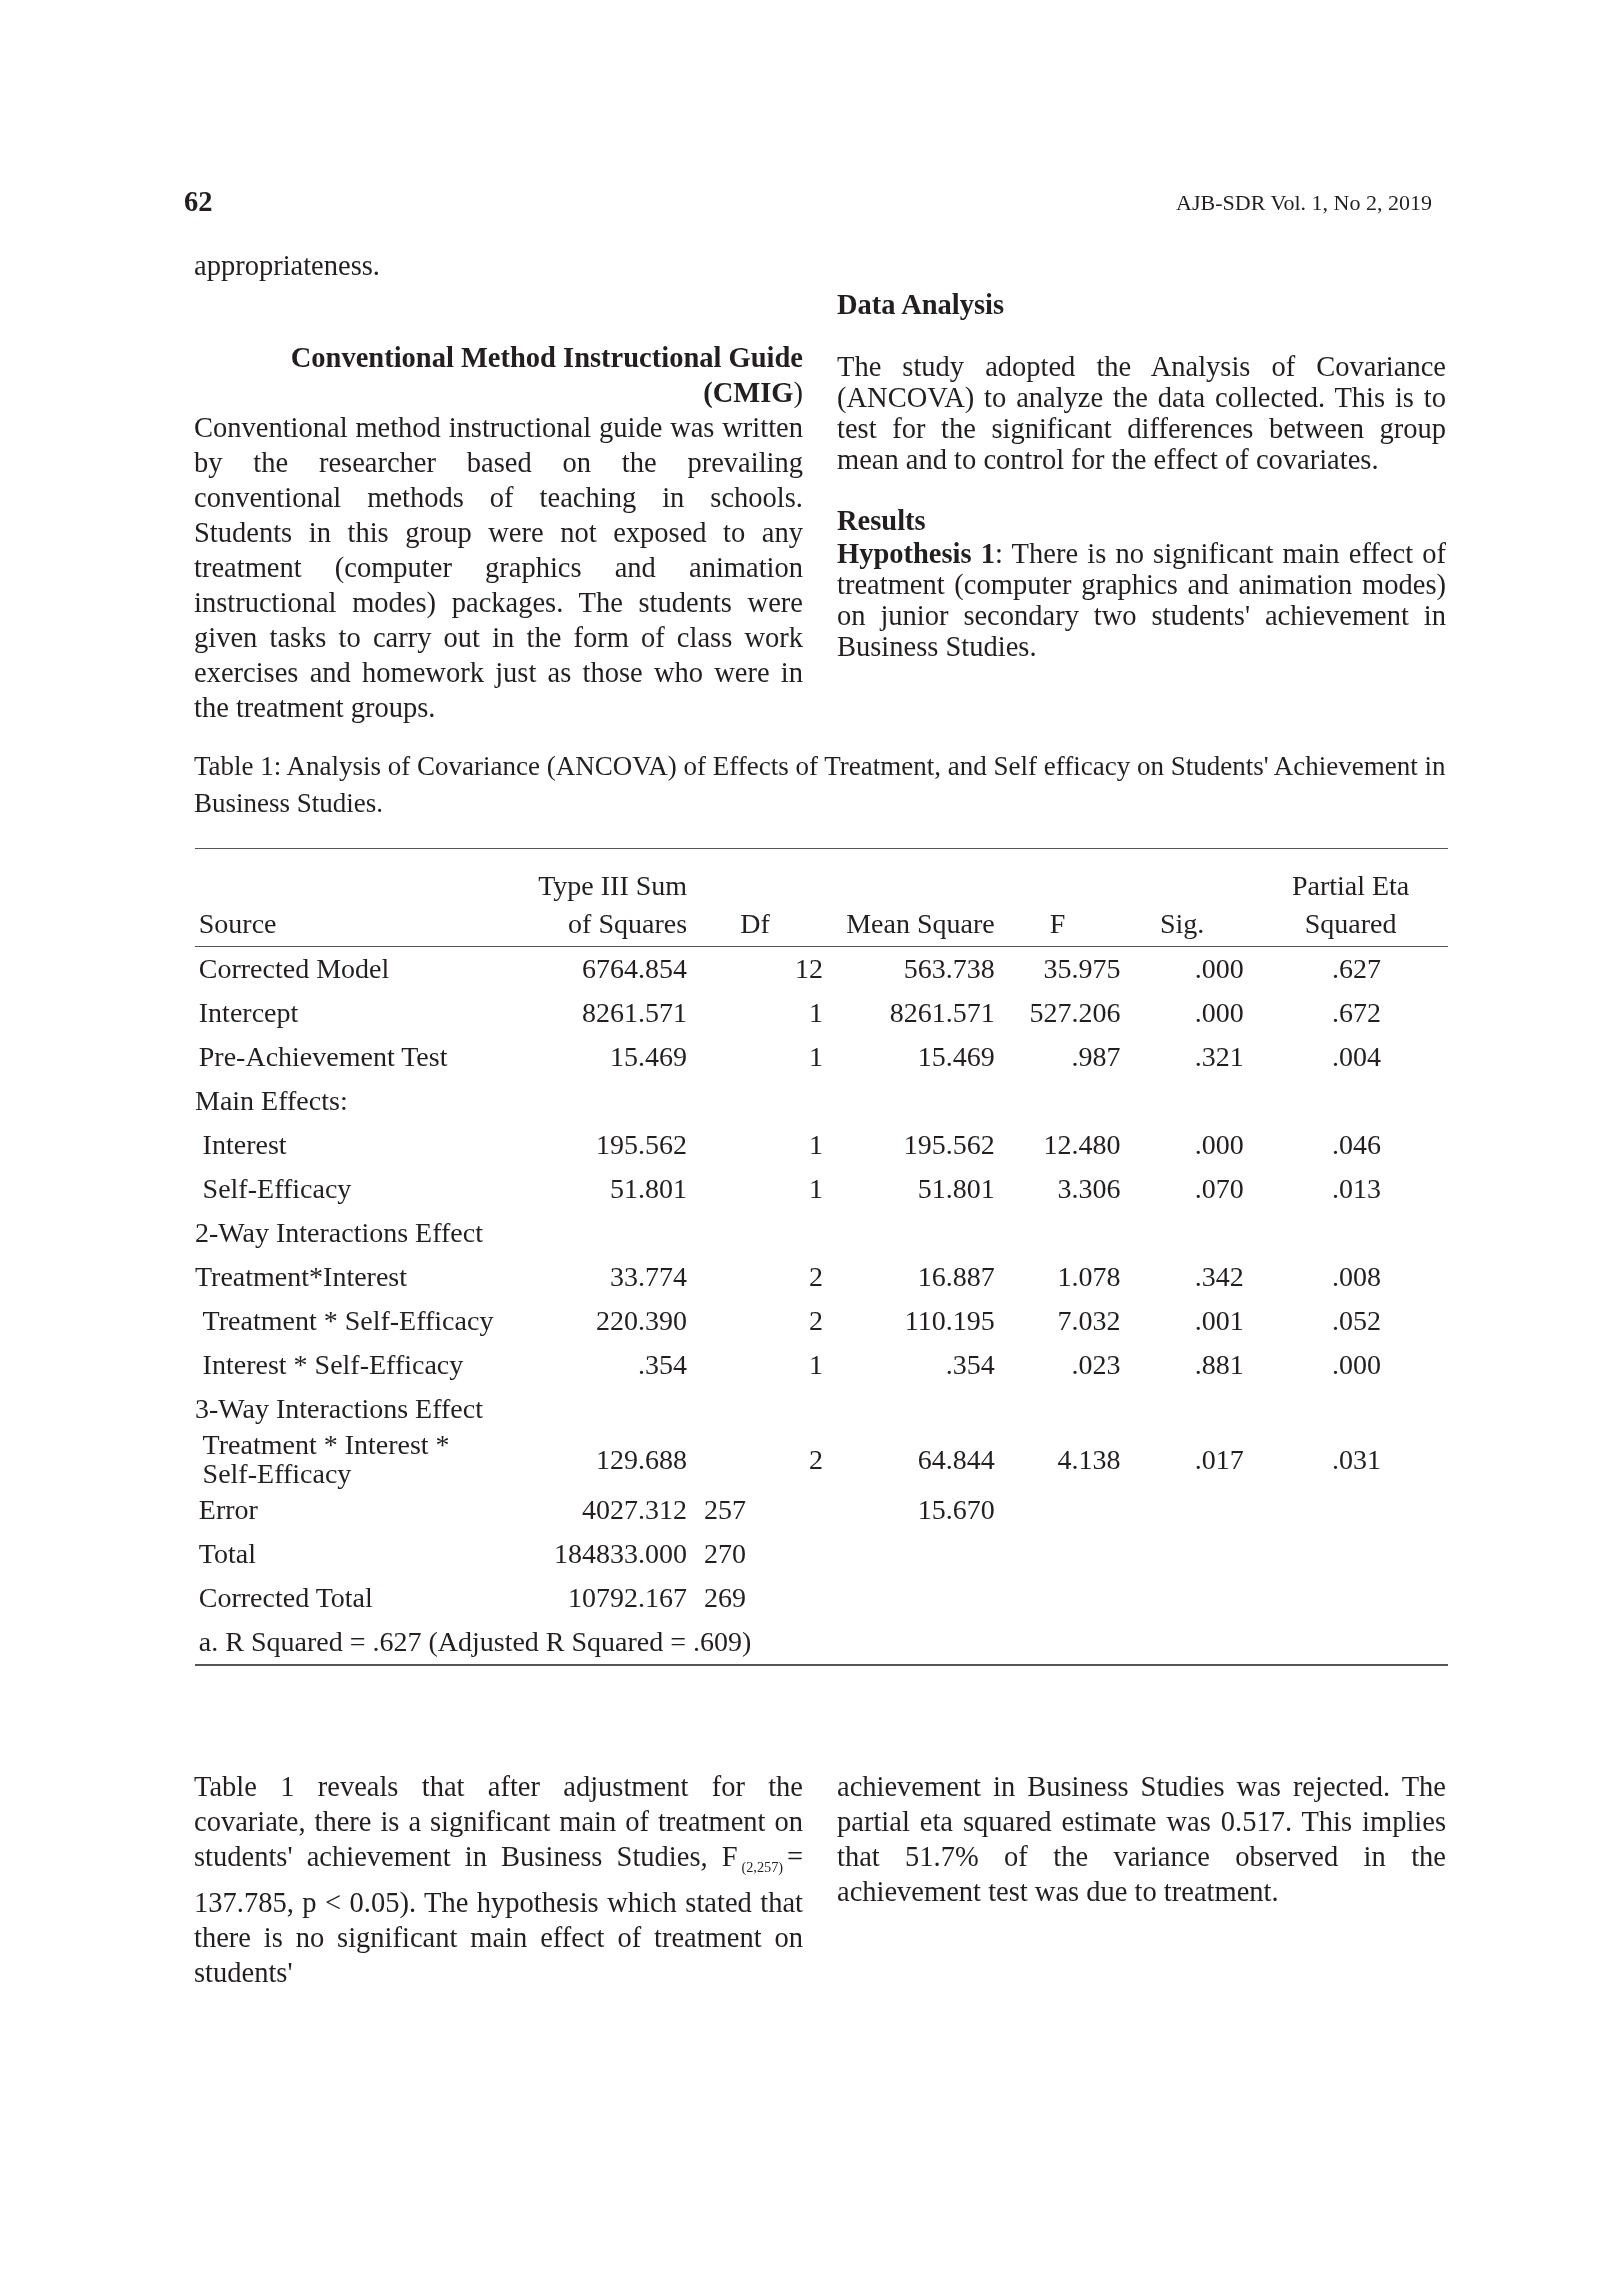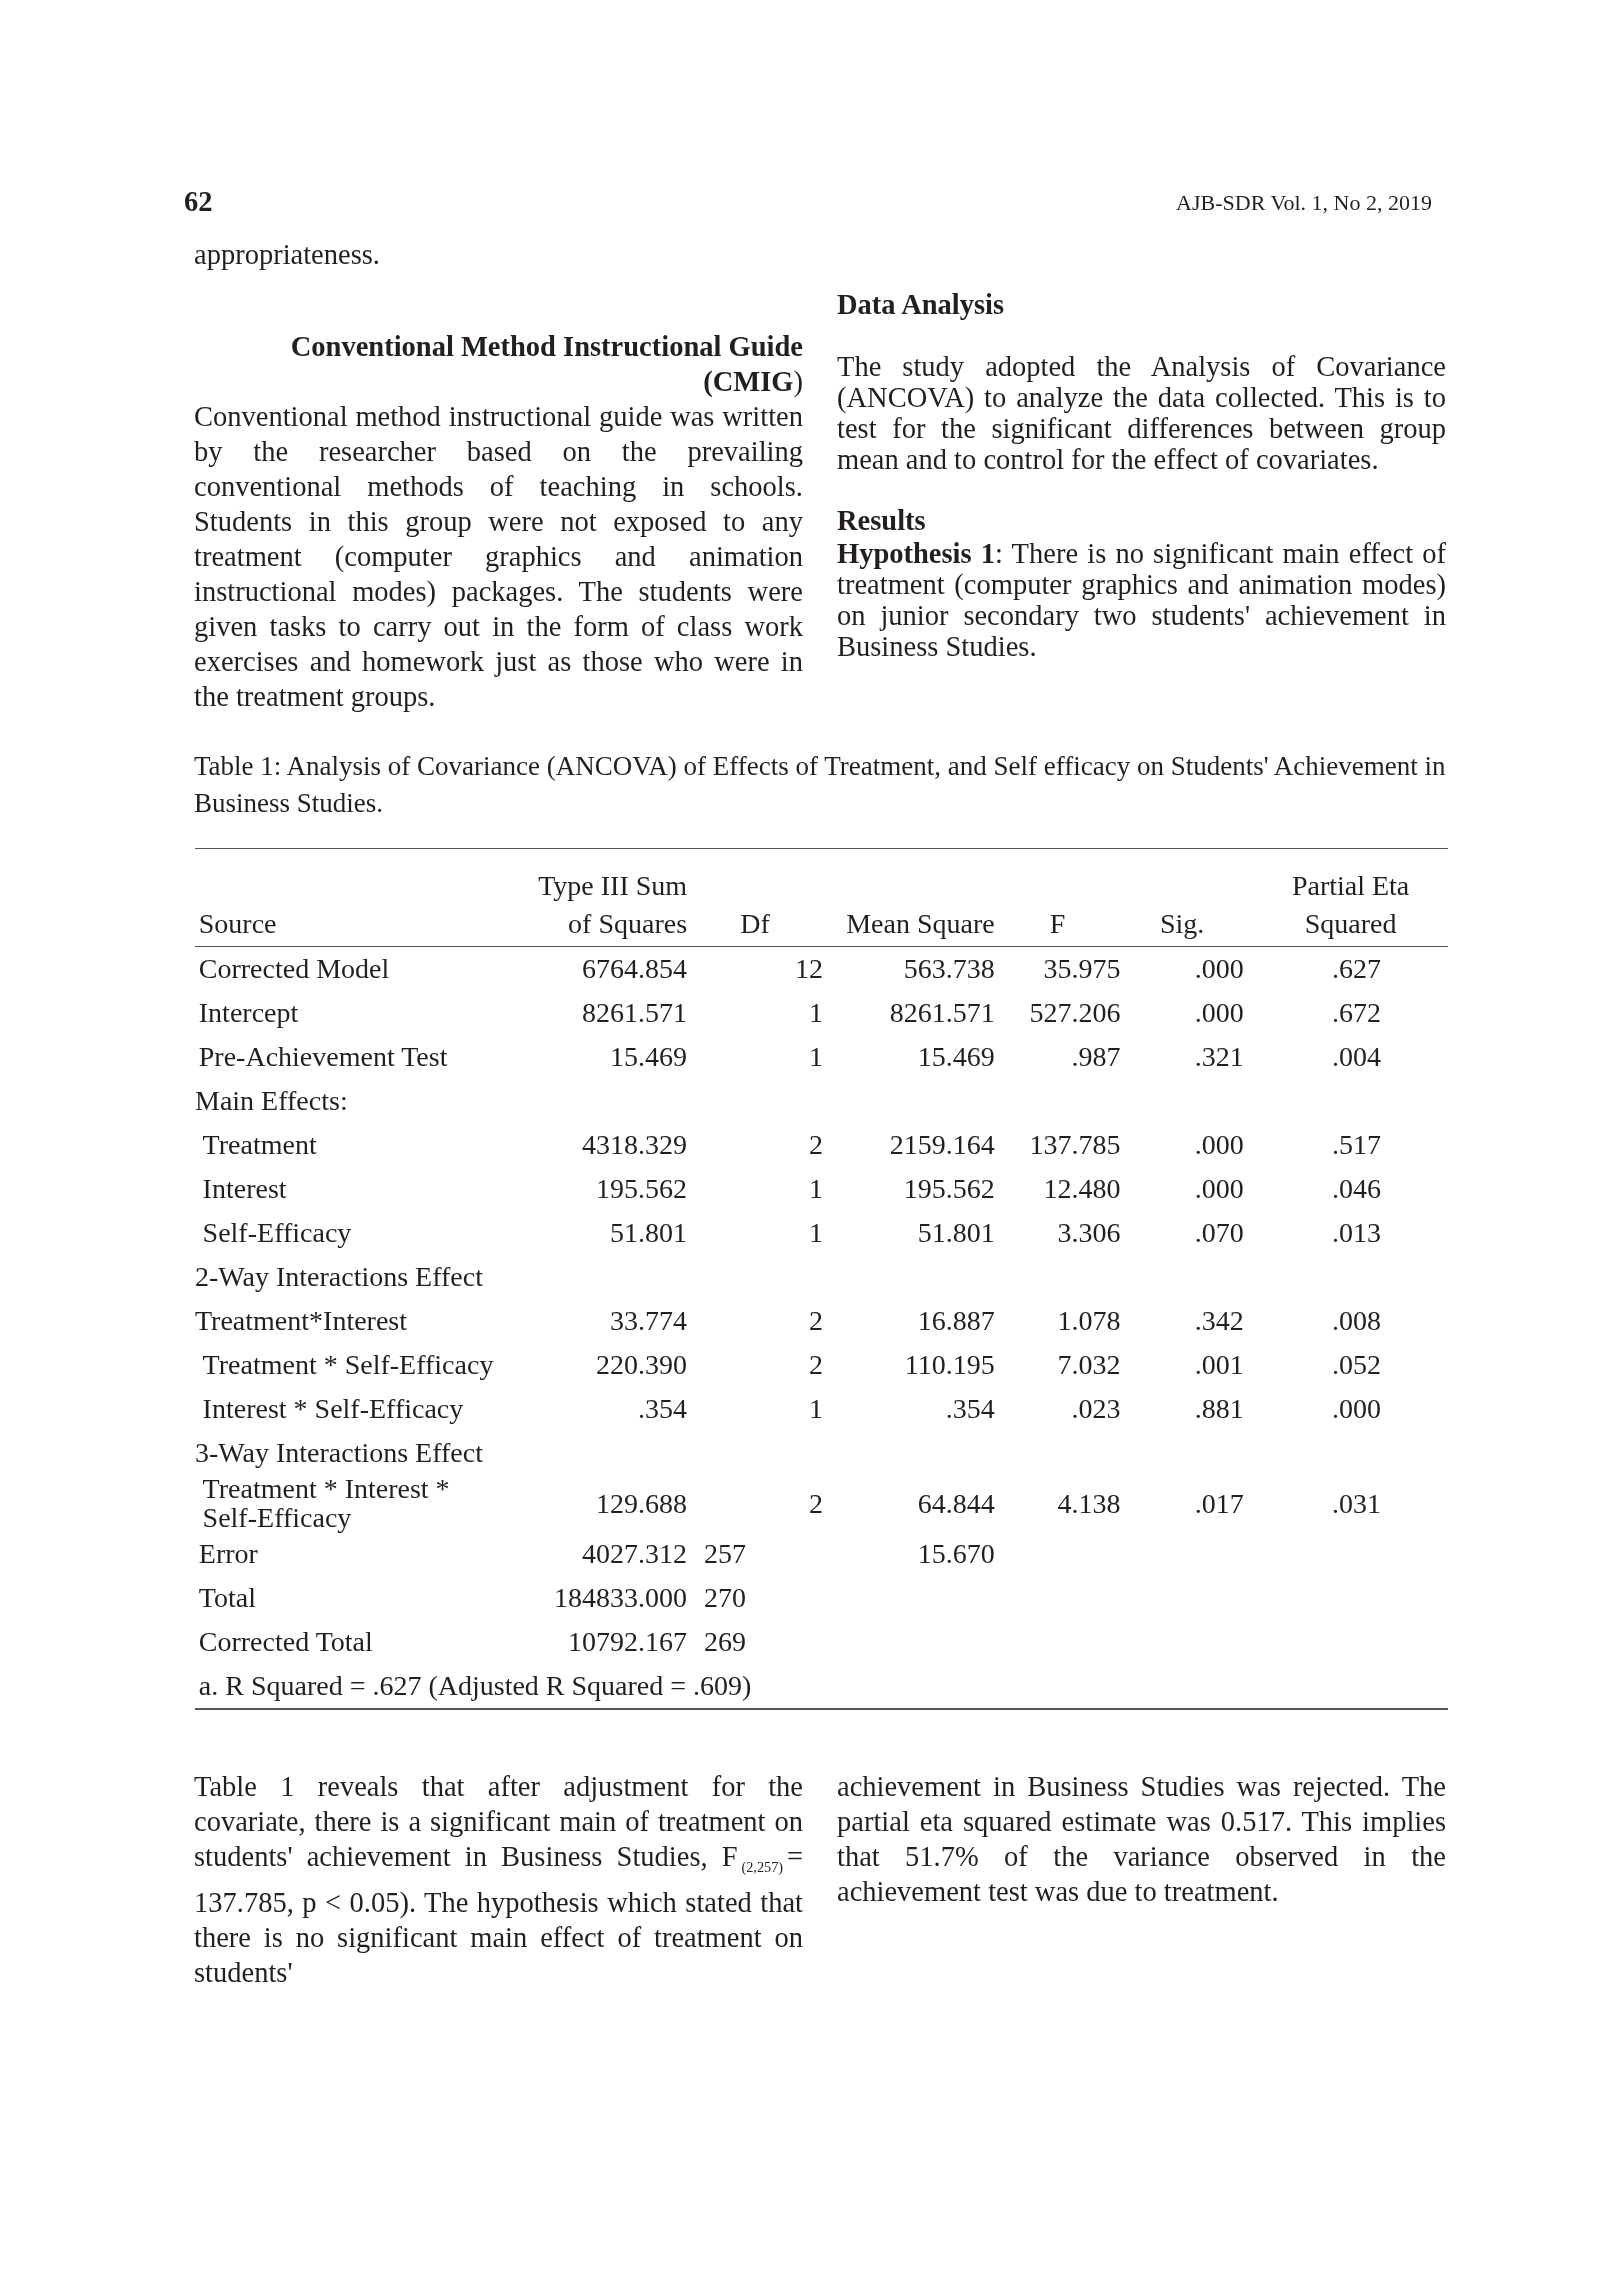--- a/index.html
+++ b/index.html
@@ -5,21 +5,21 @@
   html, body { margin: 0; padding: 0; background: #ffffff; }
   body {
     width: 1621px; height: 2272px; position: relative; overflow: hidden;
     font-family: "Liberation Serif", "DejaVu Serif", serif; color: #231f20;
   }
   .abs { position: absolute; }
   .page-num { left: 184px; top: 186px; font-size: 28.5px; font-weight: bold; }
   .running-head { right: 189px; top: 190px; font-size: 22px; }
   .col { width: 609px; font-size: 28.5px; line-height: 35px; text-align: justify; }
   .col p { margin: 0; }
-  .left-col { left: 194px; top: 237px; }
+  .left-col { left: 194px; top: 248px; }
   .right-col { left: 837px; top: 287px; }
   .heading { font-weight: bold; }
   .gap { height: 35px; }
   .gap-sm { height: 28.5px; }
   .caption { left: 194px; top: 748px; width: 1255px; font-size: 27px; line-height: 37px; }
   table.anova {
     position: absolute; left: 195px; top: 848px; width: 1253px;
     border-collapse: collapse; font-size: 28px;
     border-top: 1.9px solid #555; border-bottom: 2.9px solid #555;
   }
@@ -115,29 +115,20 @@
         <td class="c-df">1</td>
         <td class="c-ms">15.469</td>
         <td class="c-f">.987</td>
         <td class="c-sig">.321</td>
         <td class="c-eta">.004</td>
       </tr>
       <tr class="group-row">
         <td colspan="7" class="c-src tight">Main Effects:</td>
       </tr>
       <tr>
-        <td class="c-src indent">Treatment</td>
-        <td class="c-ss">4318.329</td>
-        <td class="c-df">2</td>
-        <td class="c-ms">2159.164</td>
-        <td class="c-f">137.785</td>
-        <td class="c-sig">.000</td>
-        <td class="c-eta">.517</td>
-      </tr>
-      <tr>
         <td class="c-src indent">Interest</td>
         <td class="c-ss">195.562</td>
         <td class="c-df">1</td>
         <td class="c-ms">195.562</td>
         <td class="c-f">12.480</td>
         <td class="c-sig">.000</td>
         <td class="c-eta">.046</td>
       </tr>
       <tr>
         <td class="c-src indent">Self-Efficacy</td>

